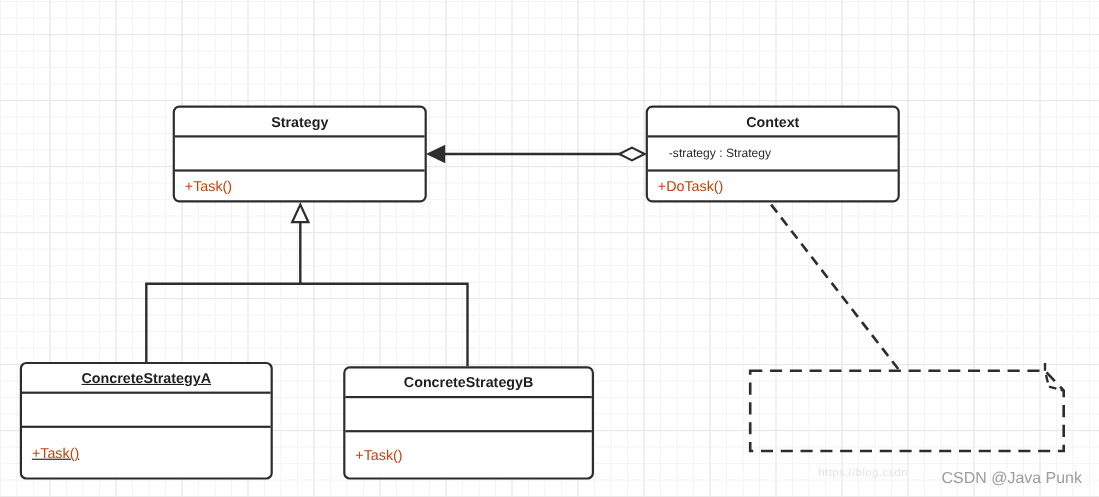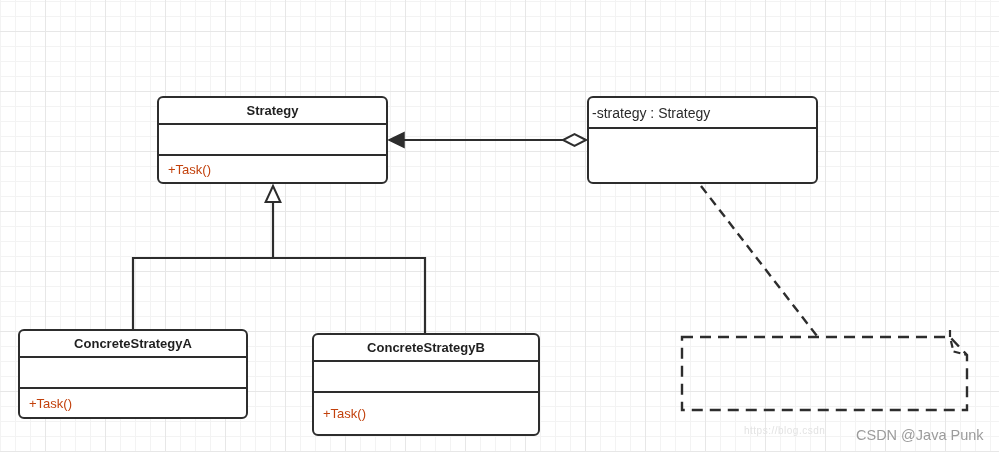--- a/index.html
+++ b/index.html
@@ -41,30 +41,30 @@
   .cls-title{
     height:25px;flex:0 0 25px;
     border-bottom:2.5px solid #2d2d2d;
     display:flex;align-items:center;justify-content:center;
     font-weight:700;font-size:13px;
   }
   .cls-attr{
     height:29px;flex:0 0 29px;
     border-bottom:2.5px solid #2d2d2d;
     display:flex;align-items:center;
-    padding-left:3px;font-size:14px;color:#2b2b2b;
+    padding-left:19px;font-size:11px;color:#2b2b2b;
   }
   .cls-method{
     flex:1;
     display:flex;align-items:center;
     padding-left:9px;font-size:13px;color:#c2410c;
   }
   #cls-strategy{left:157px;top:96px;}
   #cls-context{left:587px;top:96px;}
-  #cls-concrete-a{left:18px;top:329px;height:90px;width:230px;}
+  #cls-concrete-a{left:18px;top:329px;height:107px;width:230px;text-decoration:underline;}
   #cls-concrete-b{left:312px;top:333px;height:103px;width:228px;}
 
   .note-text{
     position:absolute;left:690px;top:352px;width:268px;
     text-align:center;font-size:13.5px;line-height:1.35;color:#3a3a3a;
   }
   .wm{position:absolute;white-space:nowrap;pointer-events:none;}
   .wm-url{left:744px;top:425px;font-size:10px;color:#e3e3e3;letter-spacing:.5px;}
   .wm-credit{left:856px;top:427px;font-size:14.5px;color:#9c9c9c;}
 </style>
@@ -97,21 +97,23 @@
     </g>
   </svg>
 
   <div class="cls" id="cls-strategy">
     <div class="cls-title">Strategy</div>
     <div class="cls-attr"></div>
     <div class="cls-method">+Task()</div>
   </div>
 
   <div class="cls" id="cls-context">
+    <div class="cls-title">Context</div>
     <div class="cls-attr">-strategy : Strategy</div>
+    <div class="cls-method">+DoTask()</div>
   </div>
 
   <div class="cls" id="cls-concrete-a">
     <div class="cls-title">ConcreteStrategyA</div>
     <div class="cls-attr"></div>
     <div class="cls-method">+Task()</div>
   </div>
 
   <div class="cls" id="cls-concrete-b">
     <div class="cls-title">ConcreteStrategyB</div>

